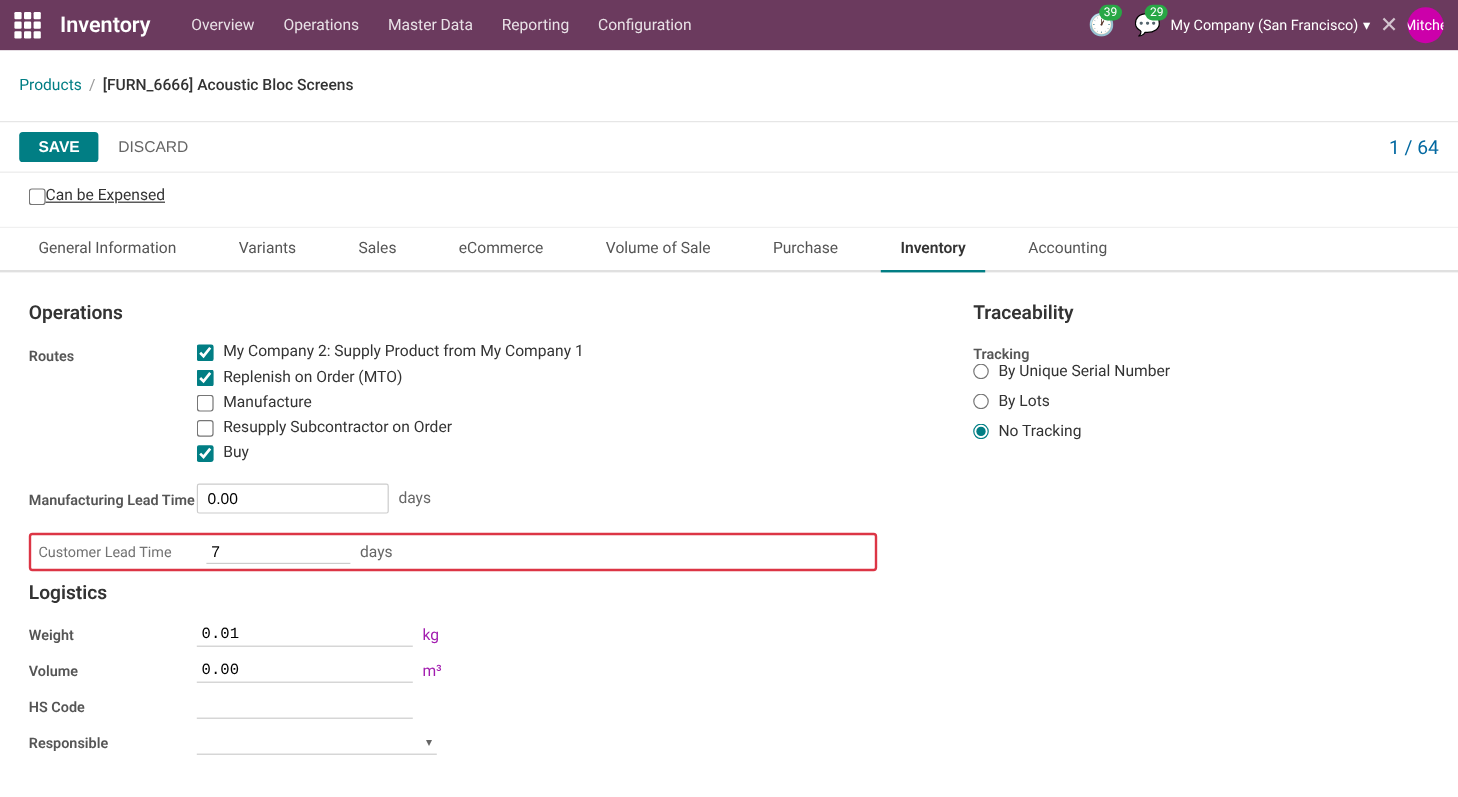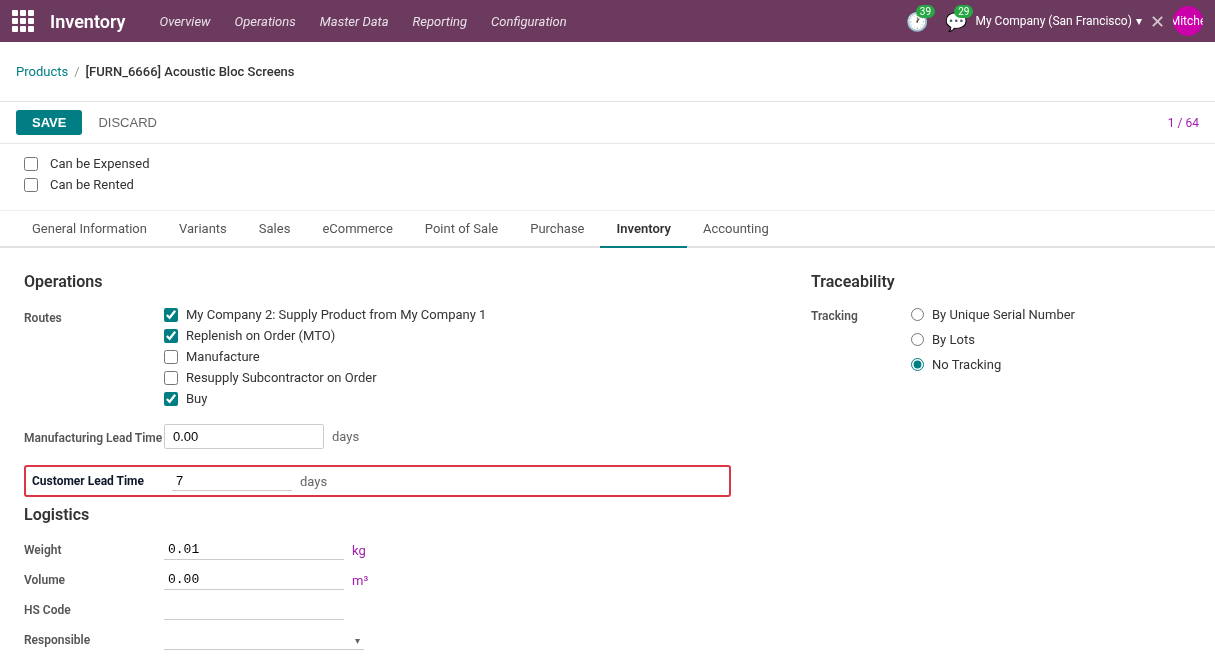--- a/index.html
+++ b/index.html
@@ -12,50 +12,50 @@
       display: flex;
       align-items: center;
       height: 42px;
       padding: 0 12px;
       gap: 16px;
     }
     .nav-grid-icon { display: grid; grid-template-columns: repeat(3,6px); grid-template-rows: repeat(3,6px); gap: 2px; cursor: pointer; }
     .nav-grid-icon span { display: block; width: 6px; height: 6px; background: white; border-radius: 1px; }
     .nav-app-title { font-size: 18px; font-weight: 600; color: white; margin-right: 8px; }
     .nav-links { display: flex; gap: 4px; flex: 1; }
-    .nav-link { color: rgba(255,255,255,0.85); padding: 4px 10px; border-radius: 4px; cursor: pointer; font-size: 13px; white-space: nowrap; font-style: italic; }
+    .nav-link { color: rgba(255,255,255,0.85); padding: 4px 10px; border-radius: 4px; cursor: pointer; font-size: 13px; white-space: nowrap; }
     .nav-right { display: flex; align-items: center; gap: 8px; margin-left: auto; }
     .nav-badge { position: relative; display: inline-flex; align-items: center; }
     .badge-count { position: absolute; top: -6px; right: -6px; background: #28a745; color: white; border-radius: 10px; font-size: 10px; padding: 1px 4px; }
     .company-selector { color: white; font-size: 12px; cursor: pointer; display: flex; align-items: center; gap: 4px; }
     .close-btn { color: rgba(255,255,255,0.7); font-size: 18px; cursor: pointer; }
     .avatar { width: 30px; height: 30px; border-radius: 50%; background: #c0a; display: flex; align-items: center; justify-content: center; color: white; font-size: 12px; overflow: hidden; }
 
     
     .breadcrumb-bar { background: white; padding: 22px 16px; border-bottom: 1px solid #e0e0e0; display: flex; align-items: center; gap: 6px; font-size: 13px; }
     .breadcrumb-link { color: #017e84; cursor: pointer; }
     .breadcrumb-sep { color: #999; }
     .breadcrumb-current { color: #333; font-weight: 500; }
 
     
     .action-bar { background: white; padding: 8px 16px; border-bottom: 1px solid #e8e8e8; display: flex; align-items: center; gap: 8px; }
     .btn-save { background: #017e84; color: white; border: none; padding: 5px 16px; border-radius: 3px; cursor: pointer; font-size: 13px; font-weight: 600; }
     .btn-discard { background: none; border: none; color: #666; cursor: pointer; font-size: 13px; padding: 5px 8px; }
-    .record-nav { margin-left: auto; color: #a21caf; font-size: 12px; }
+    .record-nav { margin-left: auto; color: #0369a1; font-size: 16px; }
 
     
     .content-area { background: white; min-height: calc(664px - 120px); }
 
     
     .checkbox-section { padding: 12px 24px; border-bottom: 1px solid #f0f0f0; }
-    .checkbox-row { display: flex; align-items: center; gap: 12px; margin-bottom: 6px; font-size: 13px; }
+    .checkbox-row { display: flex; align-items: center; gap: 0; margin-bottom: 6px; font-size: 13px; text-decoration: underline; }
     .checkbox-row input[type="checkbox"] { width: 14px; height: 14px; }
 
     
-    .tabs-bar { display: flex; border-bottom: 2px solid #e0e0e0; padding: 0 16px; background: white; }
+    .tabs-bar { display: flex; border-bottom: 2px solid #e0e0e0; padding: 0 16px; background: white; gap: 20px; }
     .tab { padding: 10px 16px; cursor: pointer; color: #555; font-size: 13px; border-bottom: 2px solid transparent; margin-bottom: -2px; white-space: nowrap; }
     .tab.active { color: #333; border-bottom: 2px solid #017e84; font-weight: 600; }
 
     
     .tab-content { padding: 24px; display: flex; gap: 80px; }
 
     
     .section { flex: 1; }
     .section-title { font-size: 16px; font-weight: 600; color: #333; margin-bottom: 16px; }
 
@@ -69,27 +69,27 @@
     .route-item input[type="checkbox"] { width: 14px; height: 14px; accent-color: #017e84; }
 
     
     .lead-time-row { display: flex; align-items: center; margin-bottom: 16px; }
     .lead-time-input-wrap { display: flex; align-items: center; gap: 8px; }
     .lead-time-input { border: 1px solid #ccc; padding: 4px 8px; width: 160px; font-size: 13px; border-radius: 2px; }
     .lead-time-unit { color: #666; font-size: 13px; }
 
     
     .customer-lead-time-row { display: flex; align-items: center; margin-bottom: 8px; border: 2px solid #dc3545; border-radius: 3px; padding: 4px 6px; }
-    .customer-lead-time-label { width: 140px; font-weight: 700; font-size: 12px; color: #0f172a; flex-shrink: 0; }
+    .customer-lead-time-label { width: 140px; font-weight: 400; font-size: 12px; color: #737373; flex-shrink: 0; }
     .customer-lead-time-input { border: none; border-bottom: 1px solid #ccc; padding: 2px 4px; width: 120px; font-size: 13px; outline: none; }
     .customer-lead-time-unit { color: #666; font-size: 13px; margin-left: 8px; }
 
     
     .traceability-section { flex: 0 0 380px; }
-    .tracking-row { display: flex; align-items: flex-start; }
+    .tracking-row { display: flex; align-items: flex-start; flex-direction: column; }
     .tracking-label { width: 100px; font-weight: 600; font-size: 12px; color: #555; padding-top: 2px; flex-shrink: 0; }
     .radio-options { display: flex; flex-direction: column; gap: 10px; }
     .radio-item { display: flex; align-items: center; gap: 8px; font-size: 13px; }
     .radio-item input[type="radio"] { accent-color: #017e84; }
 
     
     .logistics-section { }
     .logistics-title { font-size: 16px; font-weight: 600; color: #333; margin-bottom: 16px; }
     .logistics-row { display: flex; align-items: center; margin-bottom: 10px; }
     .logistics-label { width: 140px; font-weight: 600; font-size: 12px; color: #555; flex-shrink: 0; }
@@ -155,32 +155,28 @@
   <span class="record-nav">1 / 64</span>
 </div>
 
 <div class="content-area">
 
   <div class="checkbox-section">
     <div class="checkbox-row">
       <input type="checkbox" style="">
       <label>Can be Expensed</label>
     </div>
-    <div class="checkbox-row">
-      <input type="checkbox" style="">
-      <label>Can be Rented</label>
-    </div>
   </div>
 
   <div class="tabs-bar">
     <div class="tab">General Information</div>
     <div class="tab">Variants</div>
     <div class="tab">Sales</div>
     <div class="tab">eCommerce</div>
-    <div class="tab">Point of Sale</div>
+    <div class="tab">Volume of Sale</div>
     <div class="tab">Purchase</div>
     <div class="tab active">Inventory</div>
     <div class="tab">Accounting</div>
   </div>
 
   <div class="tab-content">
 
     <div style="flex:1;">
 
       <div class="section">

